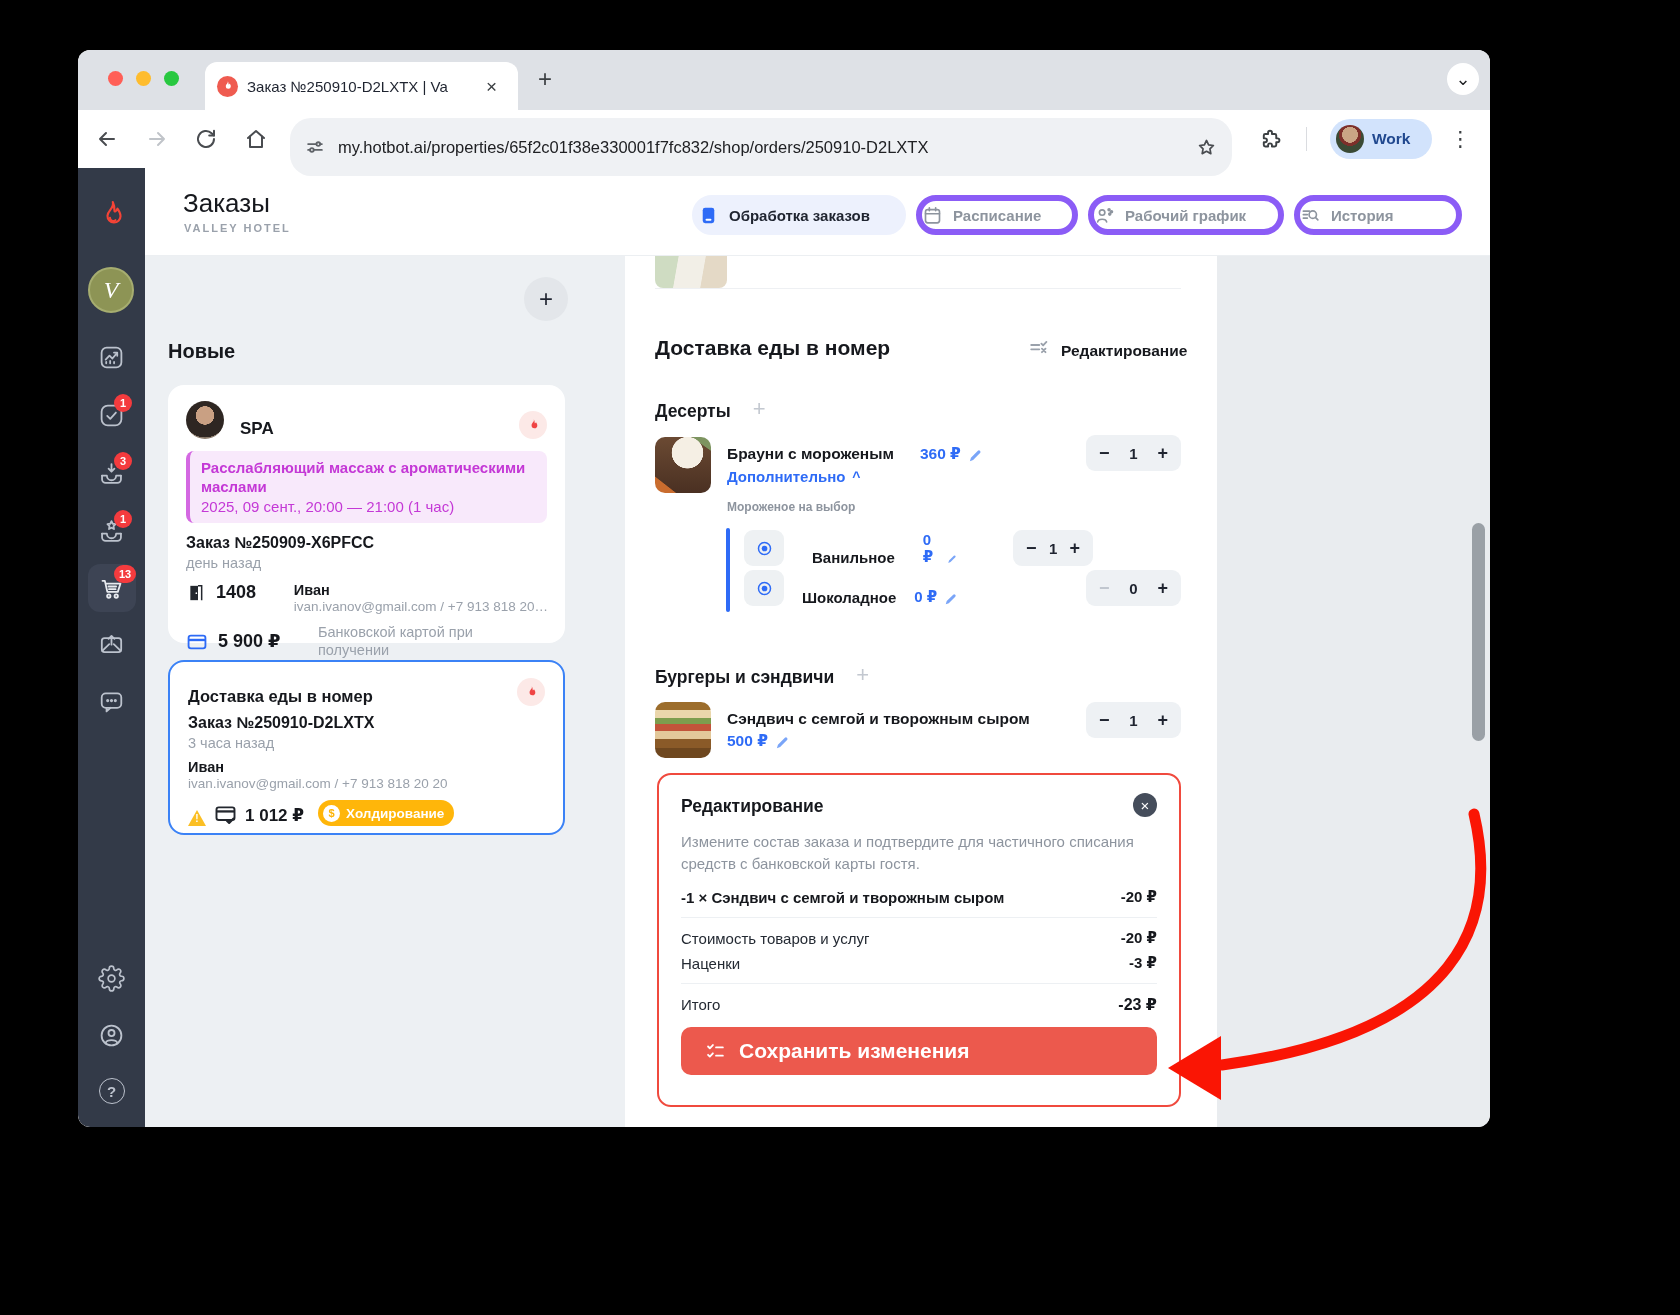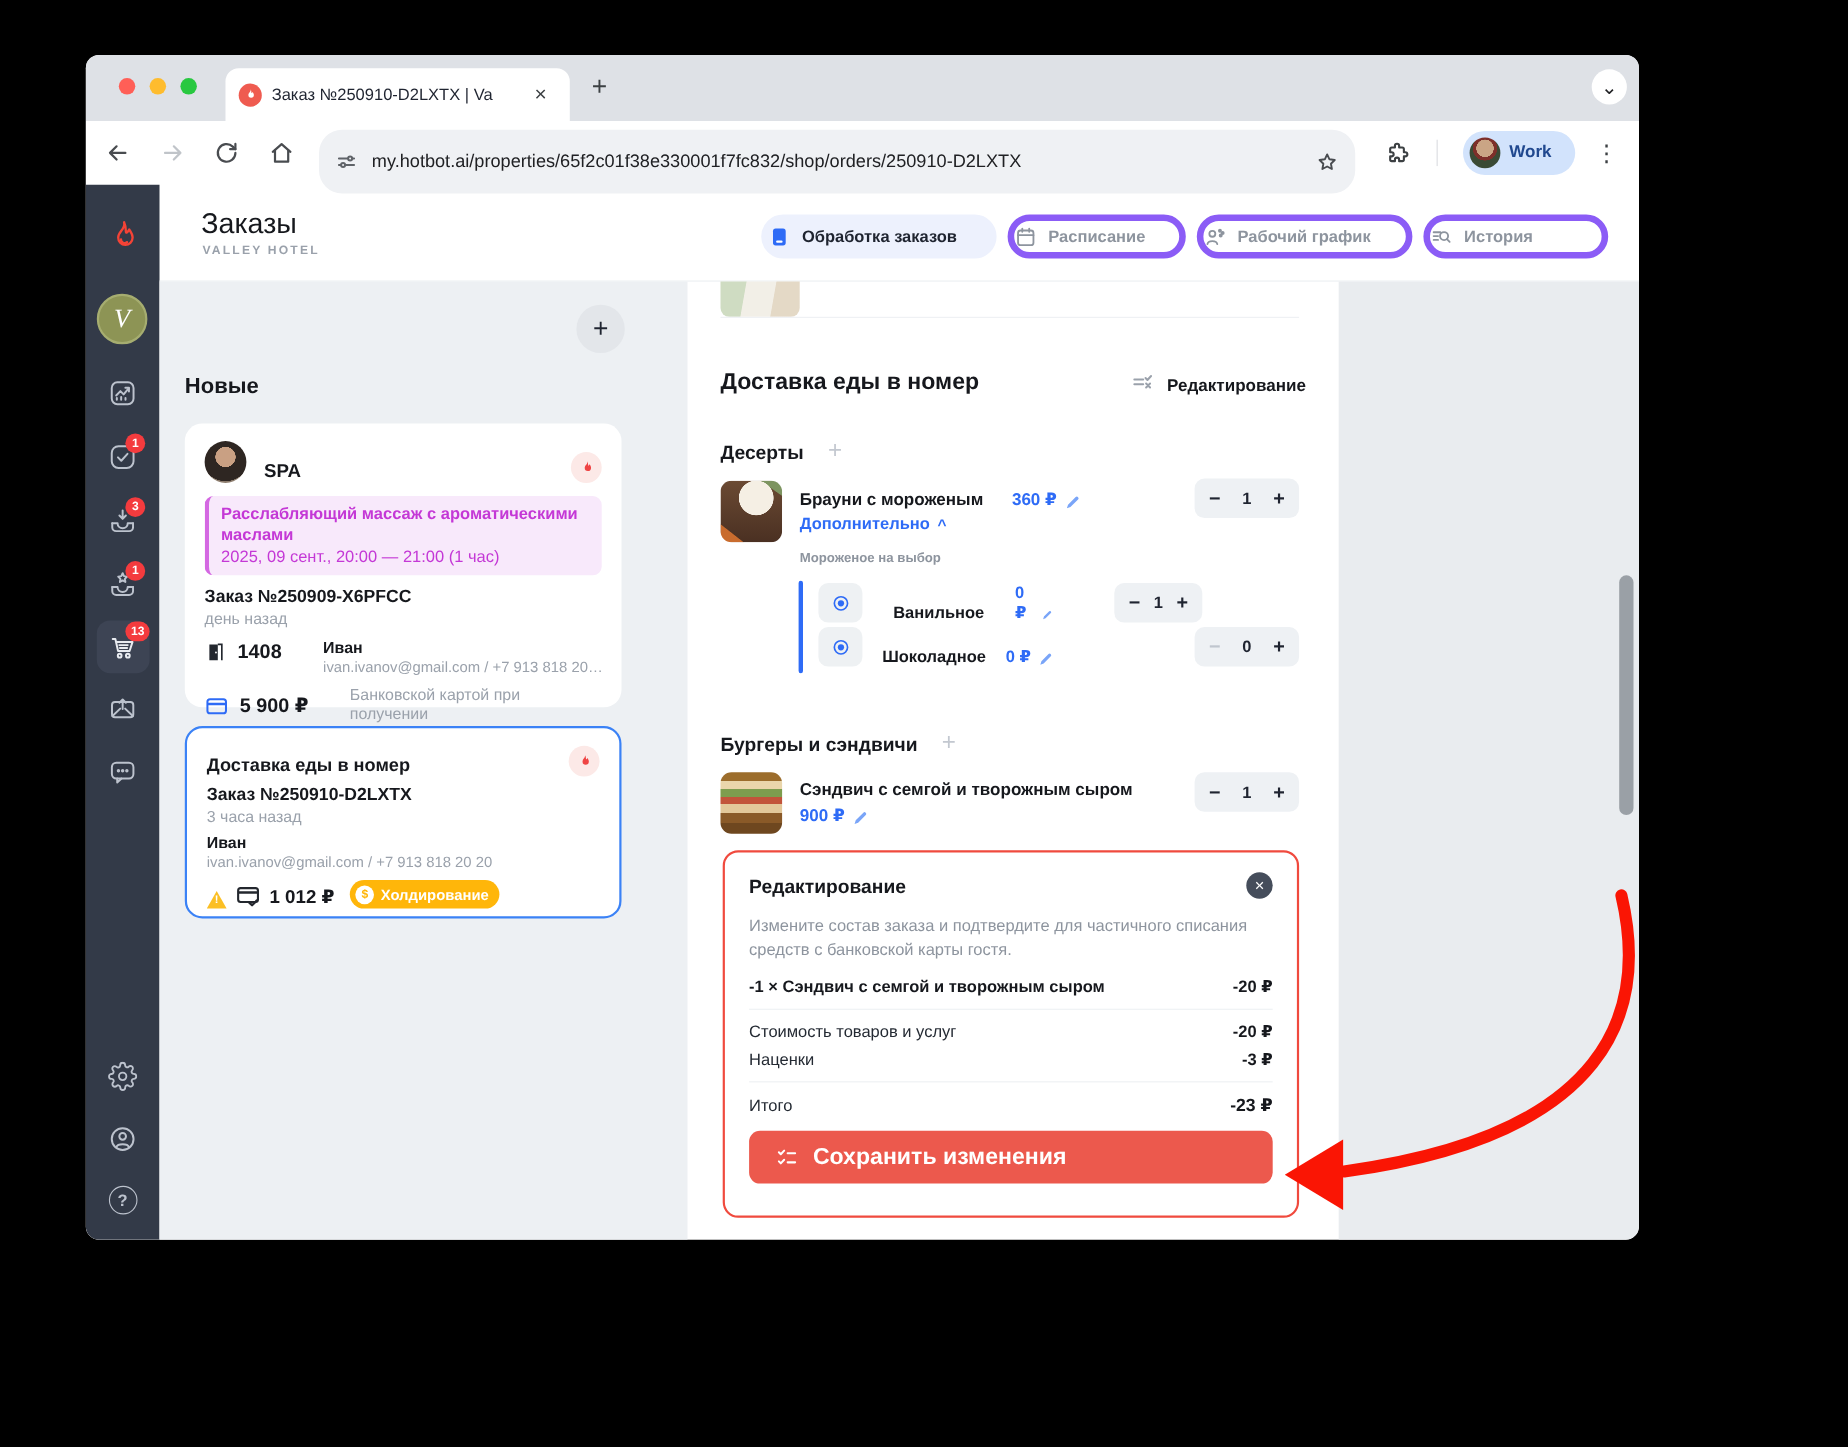--- a/index.html
+++ b/index.html
@@ -455,21 +455,21 @@
   <div class="a f" style="left:577px;top:612px;gap:22px">
     <span class="secth">Бургеры и сэндвичи</span>
     <span class="plus">+</span>
   </div>
 
   <div class="a foodimg" style="left:577px;top:652px;background:linear-gradient(180deg,#9c6d2c 0 14%,#ead6ab 14% 28%,#7d9d4e 28% 40%,#c2543a 40% 52%,#e3c89a 52% 66%,#8a5a28 66% 82%,#6e471f 82%)"></div>
   <div class="a" style="left:649px;top:660px">
     <span class="iname">Сэндвич с семгой и творожным сыром</span>
   </div>
   <div class="a f" style="left:649px;top:682px;gap:7px">
-    <span class="price">900 ₽</span>
+    <span class="price">500 ₽</span>
     <svg width="15" height="15" viewBox="0 0 24 24">
           <path d="M3 21l1.7-5.4L15.8 4.5a2.3 2.3 0 0 1 3.3 0l.2.2a2.3 2.3 0 0 1 0 3.3L8.2 19.1z" fill="#7aa5f8"></path>
         </svg>
   </div>
   <div class="a stepper" style="left:1008px;top:652px">
     <span class="st-btn">−</span>
     <span class="st-qty">1</span>
     <span class="st-btn">+</span>
   </div>
 

